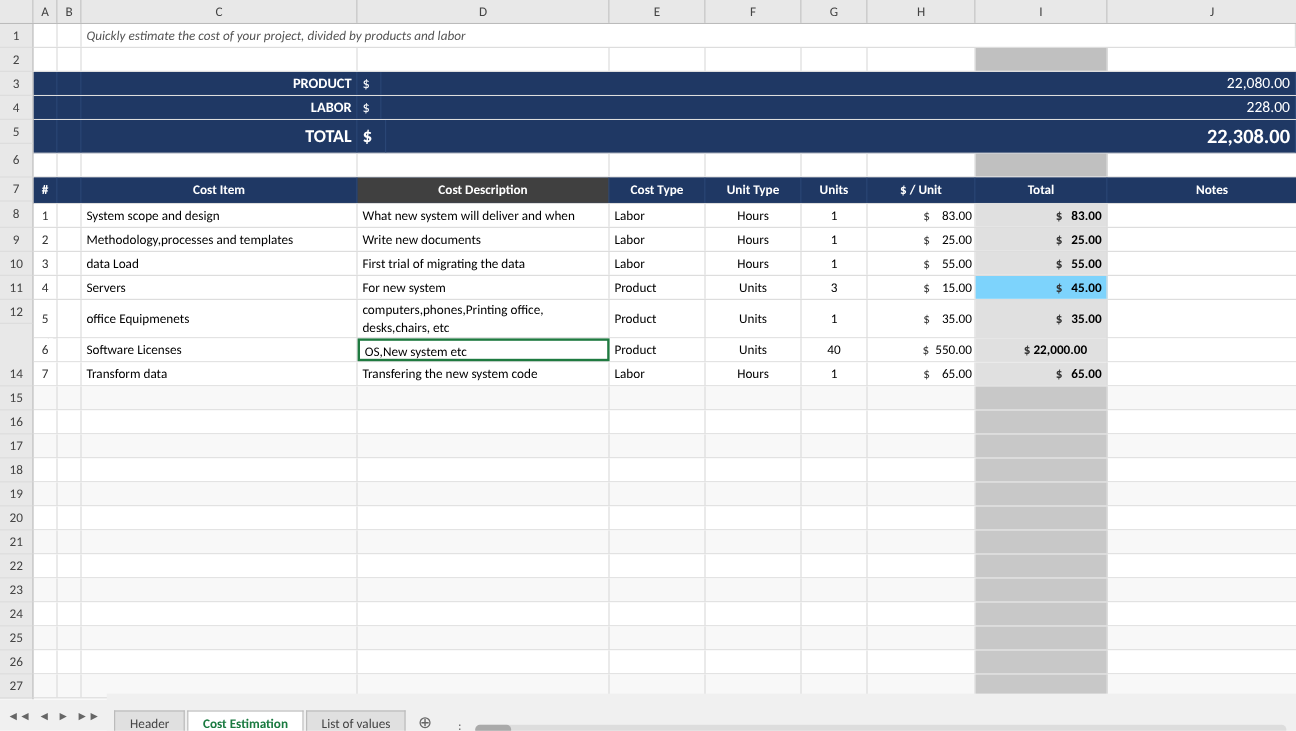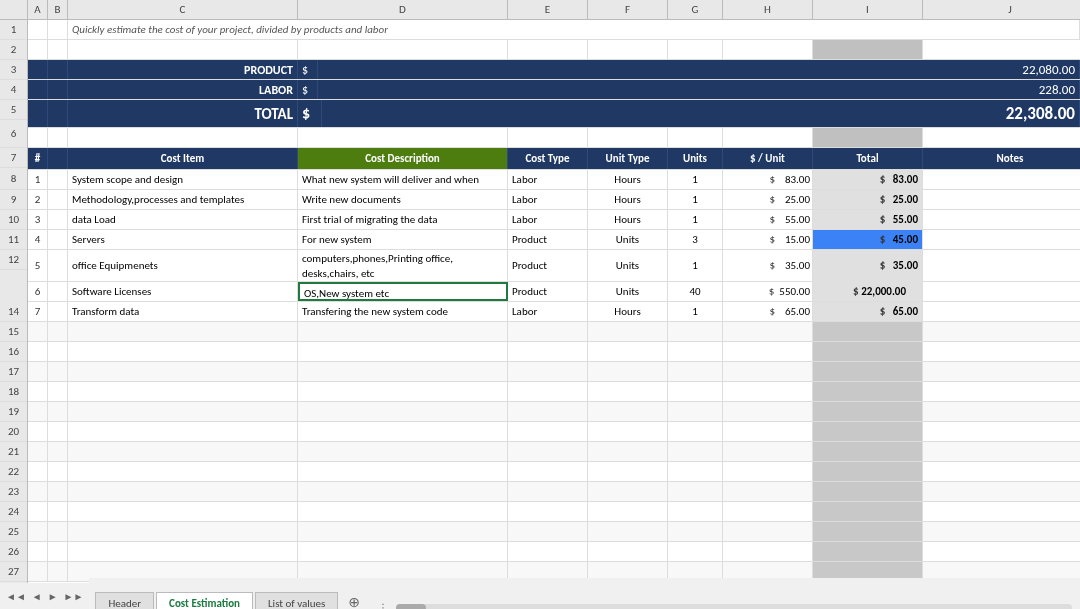--- a/index.html
+++ b/index.html
@@ -327,21 +327,21 @@
         <div class="cell col-g"></div>
         <div class="cell col-h"></div>
         <div class="cell col-i" style="background:#c0c0c0;"></div>
         <div class="cell col-j"></div>
       </div>
 
       <div class="grid-row row-header" style="height:22px; background:#1f3864;">
         <div class="cell col-a" style="background:#1f3864; color:white; font-weight:bold; text-align:center; line-height:22px; font-size:11px; border-color:#2d4a7a;">#</div>
         <div class="cell col-b" style="background:#1f3864; color:white; font-weight:bold; text-align:center; line-height:22px; font-size:11px; border-color:#2d4a7a;"></div>
         <div class="cell col-c" style="background:#1f3864; color:white; font-weight:bold; text-align:center; line-height:22px; font-size:11px; border-color:#2d4a7a;">Cost Item</div>
-        <div class="cell col-d" style="background:#4d7c0f; color:white; font-weight:bold; text-align:center; line-height:22px; font-size:11px; border-color:#2d4a7a;">Cost Description</div>
+        <div class="cell col-d" style="background:#404040; color:white; font-weight:bold; text-align:center; line-height:22px; font-size:11px; border-color:#2d4a7a;">Cost Description</div>
         <div class="cell col-e" style="background:#1f3864; color:white; font-weight:bold; text-align:center; line-height:22px; font-size:11px; border-color:#2d4a7a;">Cost Type</div>
         <div class="cell col-f" style="background:#1f3864; color:white; font-weight:bold; text-align:center; line-height:22px; font-size:11px; border-color:#2d4a7a;">Unit Type</div>
         <div class="cell col-g" style="background:#1f3864; color:white; font-weight:bold; text-align:center; line-height:22px; font-size:11px; border-color:#2d4a7a;">Units</div>
         <div class="cell col-h" style="background:#1f3864; color:white; font-weight:bold; text-align:center; line-height:22px; font-size:11px; border-color:#2d4a7a;">$ / Unit</div>
         <div class="cell col-i" style="background:#1f3864; color:white; font-weight:bold; text-align:center; line-height:22px; font-size:11px; border-color:#2d4a7a;">Total</div>
         <div class="cell col-j" style="background:#1f3864; color:white; font-weight:bold; text-align:center; line-height:22px; font-size:11px; border-color:#2d4a7a;">Notes</div>
       </div>
 
       <div class="grid-row" style="background:white;">
         <div class="cell col-a cell-center" style="font-size:11px; color:#333;">1</div>
@@ -384,21 +384,21 @@
 
       <div class="grid-row" style="background:white;">
         <div class="cell col-a cell-center" style="font-size:11px; color:#333;">4</div>
         <div class="cell col-b"></div>
         <div class="cell col-c" style="font-size:11px;">Servers</div>
         <div class="cell col-d" style="font-size:11px;">For new system</div>
         <div class="cell col-e" style="font-size:11px;">Product</div>
         <div class="cell col-f" style="font-size:11px; text-align:center;">Units</div>
         <div class="cell col-g cell-center" style="font-size:11px;">3</div>
         <div class="cell col-h" style="font-size:11px; text-align:right; padding-right:2px;"><span style="color:#333;">$</span>&nbsp;&nbsp;&nbsp;&nbsp;15.00</div>
-        <div class="cell col-i" style="font-size:11px; font-weight:bold; text-align:right; background:#3b82f6; padding-right:4px;"><span style="color:#333;">$</span>&nbsp;&nbsp;&nbsp;<strong>45.00</strong></div>
+        <div class="cell col-i" style="font-size:11px; font-weight:bold; text-align:right; background:#7dd3fc; padding-right:4px;"><span style="color:#333;">$</span>&nbsp;&nbsp;&nbsp;<strong>45.00</strong></div>
         <div class="cell col-j"></div>
       </div>
 
       <div class="grid-row" style="background:white; height:32px; align-items:center;">
         <div class="cell col-a cell-center" style="font-size:11px; color:#333; height:32px; line-height:32px;">5</div>
         <div class="cell col-b" style="height:32px;"></div>
         <div class="cell col-c" style="font-size:11px; height:32px; line-height:32px;">office Equipmenets</div>
         <div class="cell col-d" style="font-size:11px; height:32px; white-space:normal; line-height:15px; padding-top:1px;">computers,phones,Printing  office, desks,chairs, etc</div>
         <div class="cell col-e" style="font-size:11px; height:32px; line-height:32px;">Product</div>
         <div class="cell col-f" style="font-size:11px; text-align:center; height:32px; line-height:32px;">Units</div>

